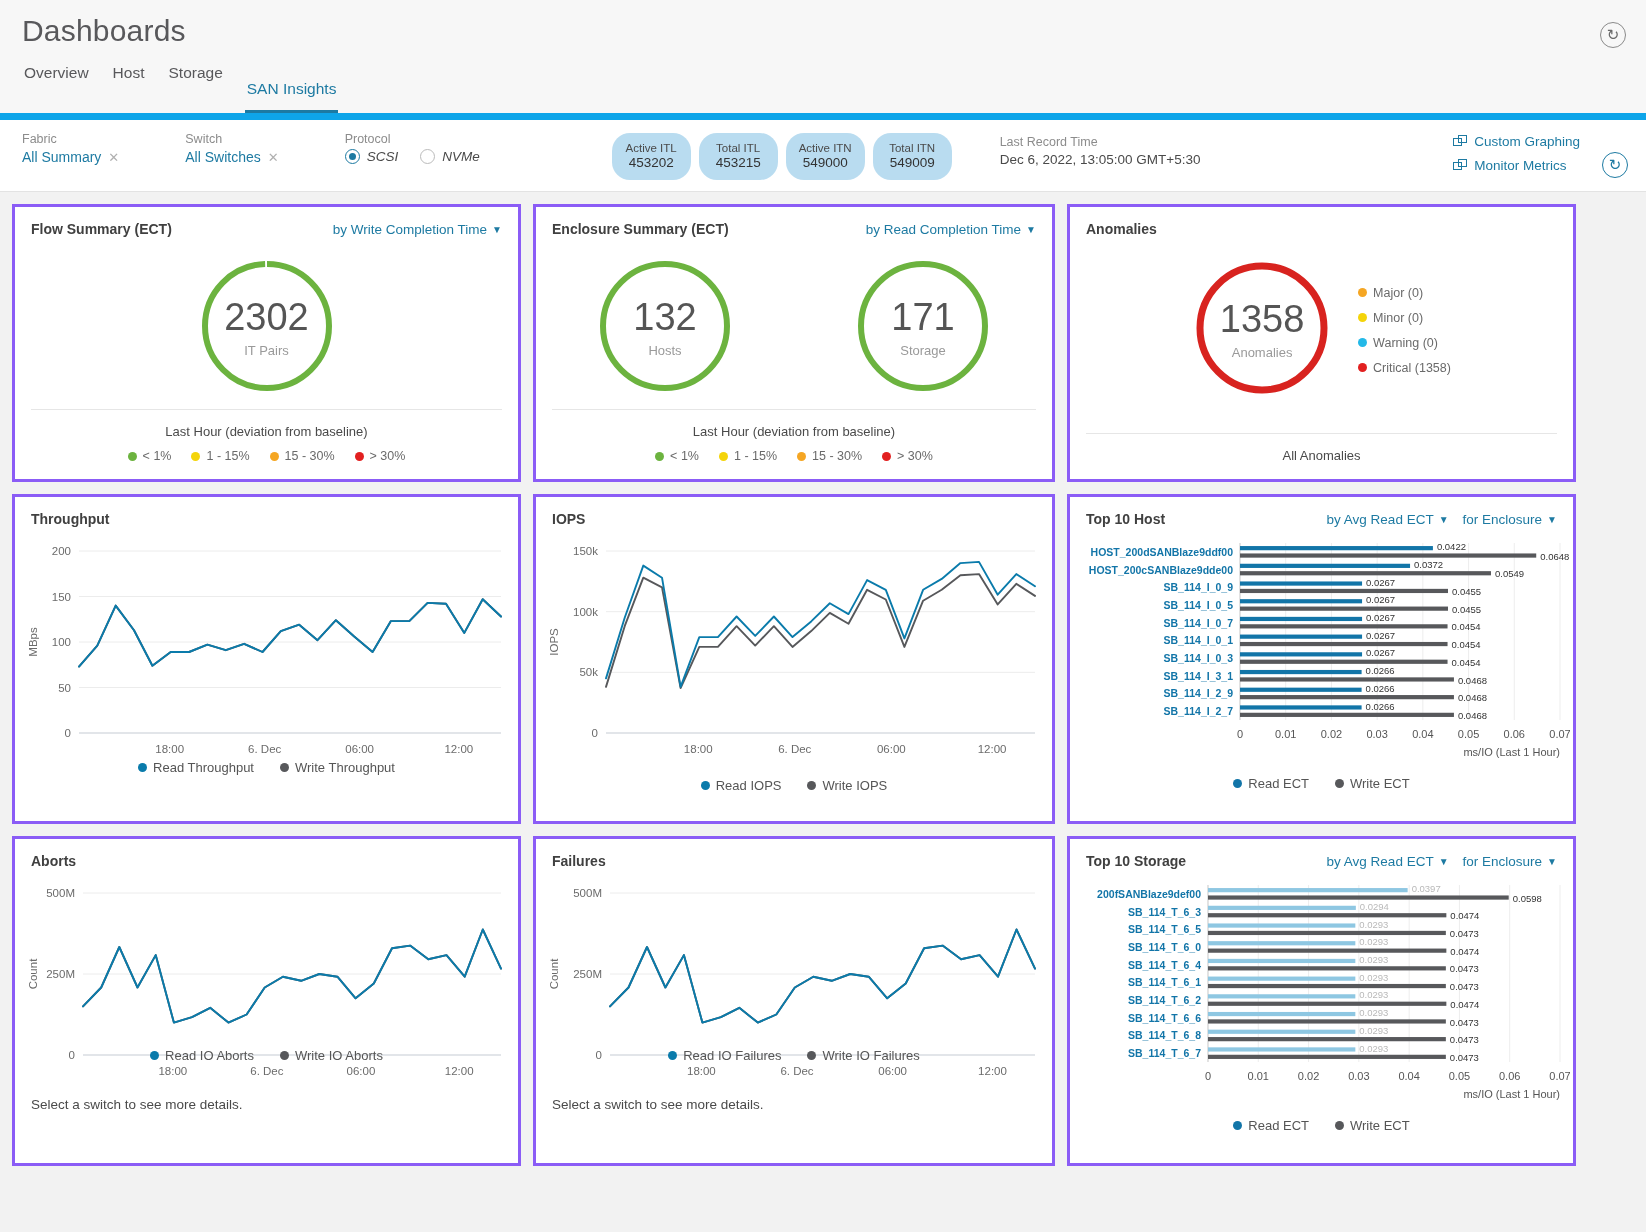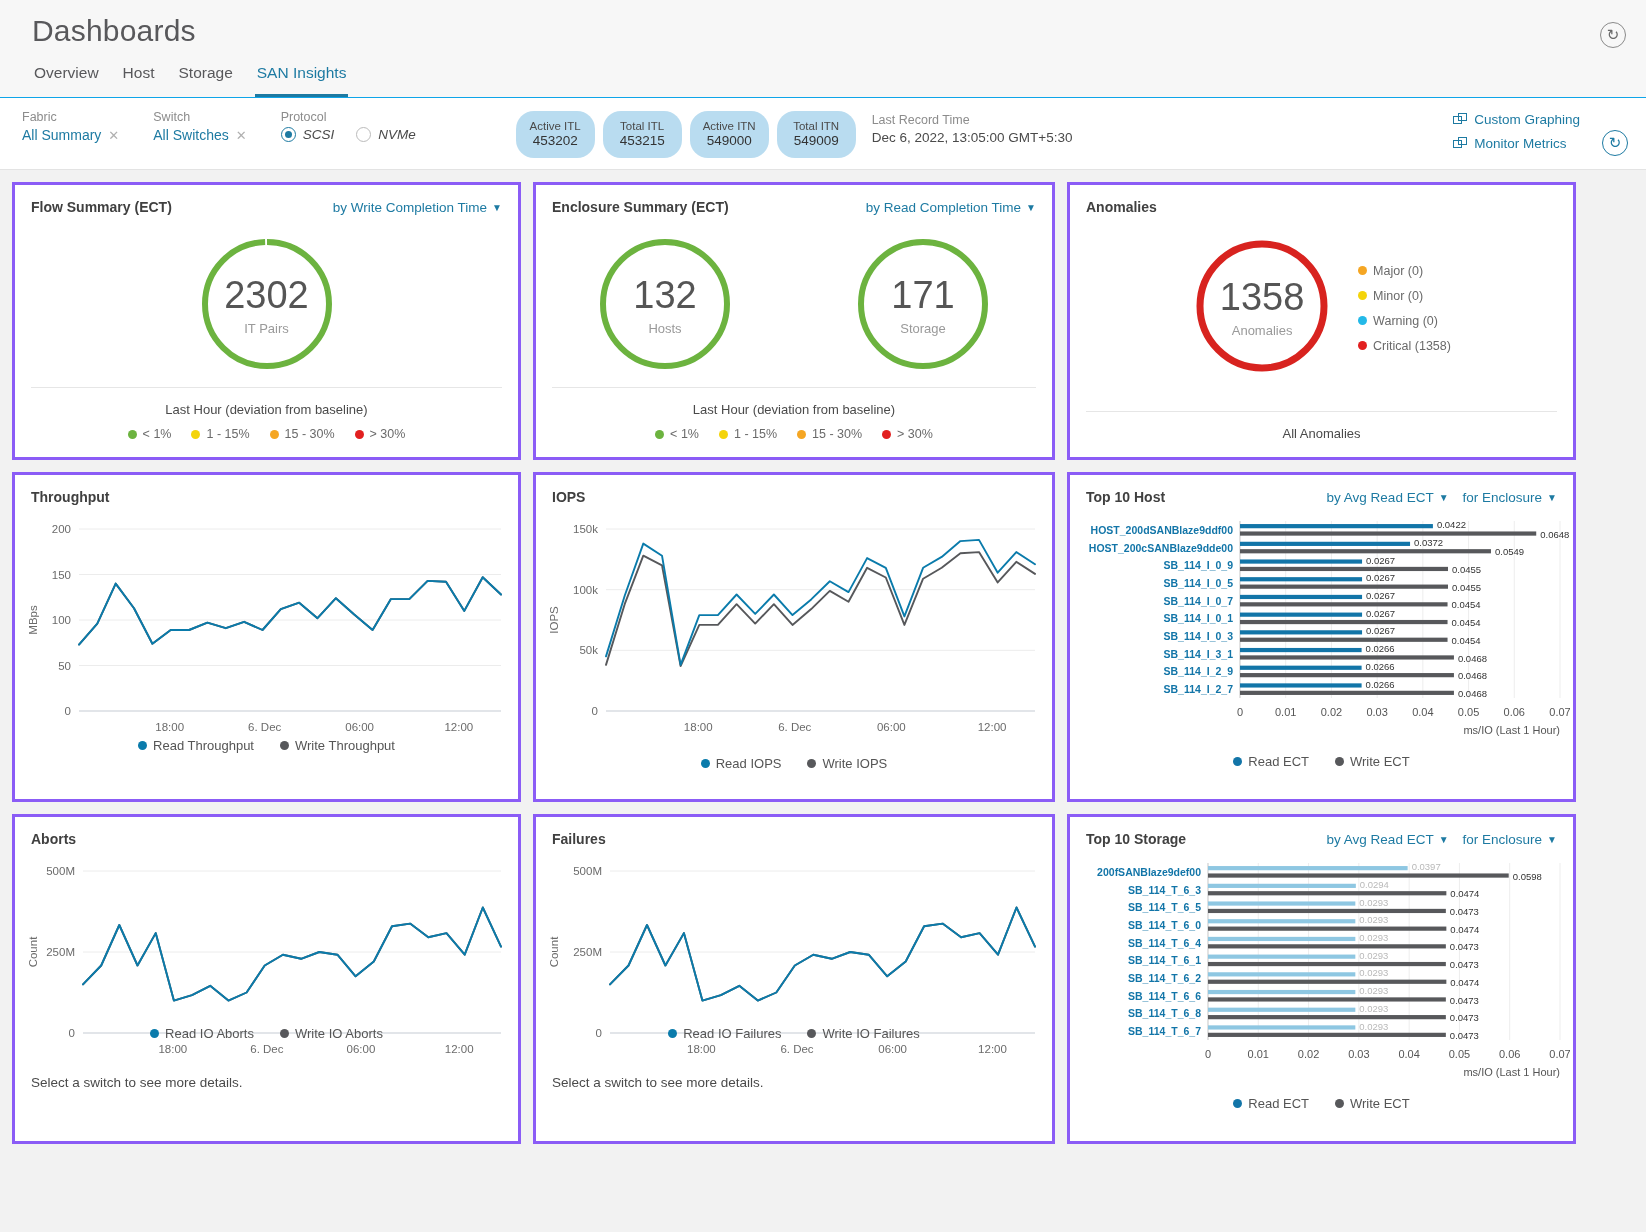--- a/index.html
+++ b/index.html
@@ -8,23 +8,23 @@
     width: 1646px; height: 1232px;
     background: #f2f2f2;
     font-family: "Liberation Sans", sans-serif;
     color: #343434;
     overflow: hidden;
   }
 
   
   .page-header {
     background: #f7f7f7;
-    padding: 14px 0 0 10px;
+    padding: 14px 0 0 0;
     position: relative;
-    border-bottom: 1px solid #0ea5e9;
+    border-bottom: 7px solid #0ea5e9;
   }
   .page-title {
     font-size: 30px;
     font-weight: 400;
     color: #58585b;
     margin: 0 0 14px 22px;
     letter-spacing: .2px;
   }
   .tabs {
     display: flex;
@@ -35,20 +35,21 @@
     font-size: 15.5px;
     color: #58585b;
     padding: 2px 2px 12px 2px;
     cursor: pointer;
     border-bottom: 3px solid transparent;
     white-space: nowrap;
   }
   .tab.active {
     color: #1d7aa2;
     border-bottom-color: #1d7aa2;
+    margin-top: 16px;
   }
   .refresh-top {
     position: absolute;
     right: 20px; top: 22px;
     width: 26px; height: 26px;
     border-radius: 50%;
     border: 1.6px solid #8a8a8a;
     color: #6a6a6a;
     display: flex; align-items: center; justify-content: center;
     cursor: pointer;
@@ -57,20 +58,21 @@
 
   
   .filter-bar {
     background: #ffffff;
     border-bottom: 1px solid #e3e3e3;
     height: 72px;
     display: flex;
     align-items: flex-start;
     padding: 12px 20px 0 22px;
     position: relative;
+    gap: 32px;
   }
   .filter-group { margin-right: 34px; }
   .filter-label {
     font-size: 12.5px;
     color: #8c8c8c;
     margin-bottom: 3px;
     white-space: nowrap;
   }
   .filter-value {
     font-size: 14px;

